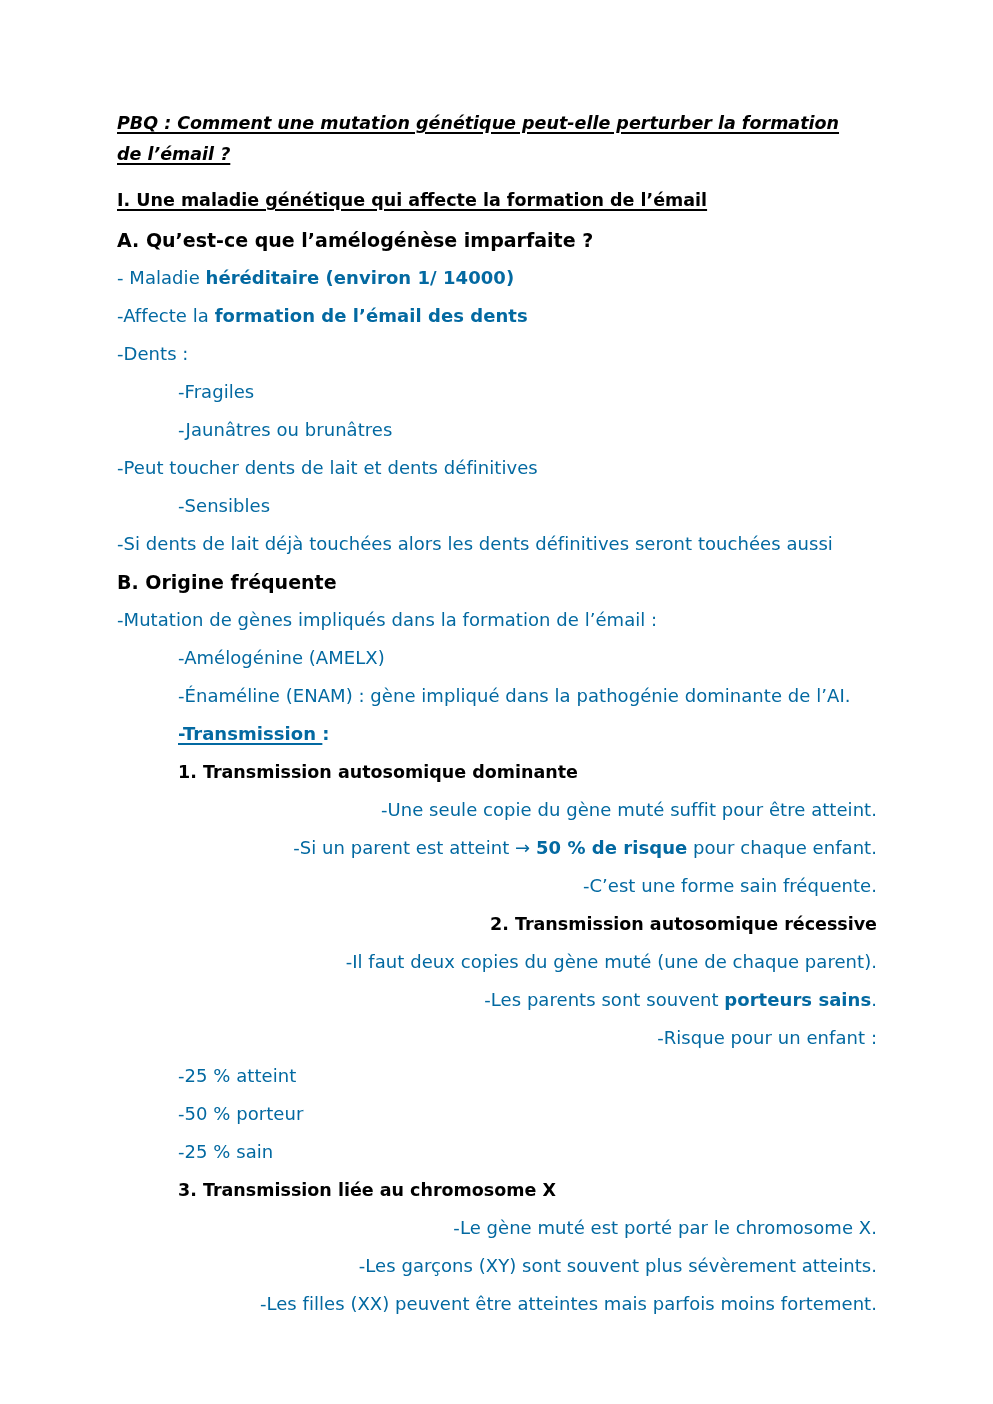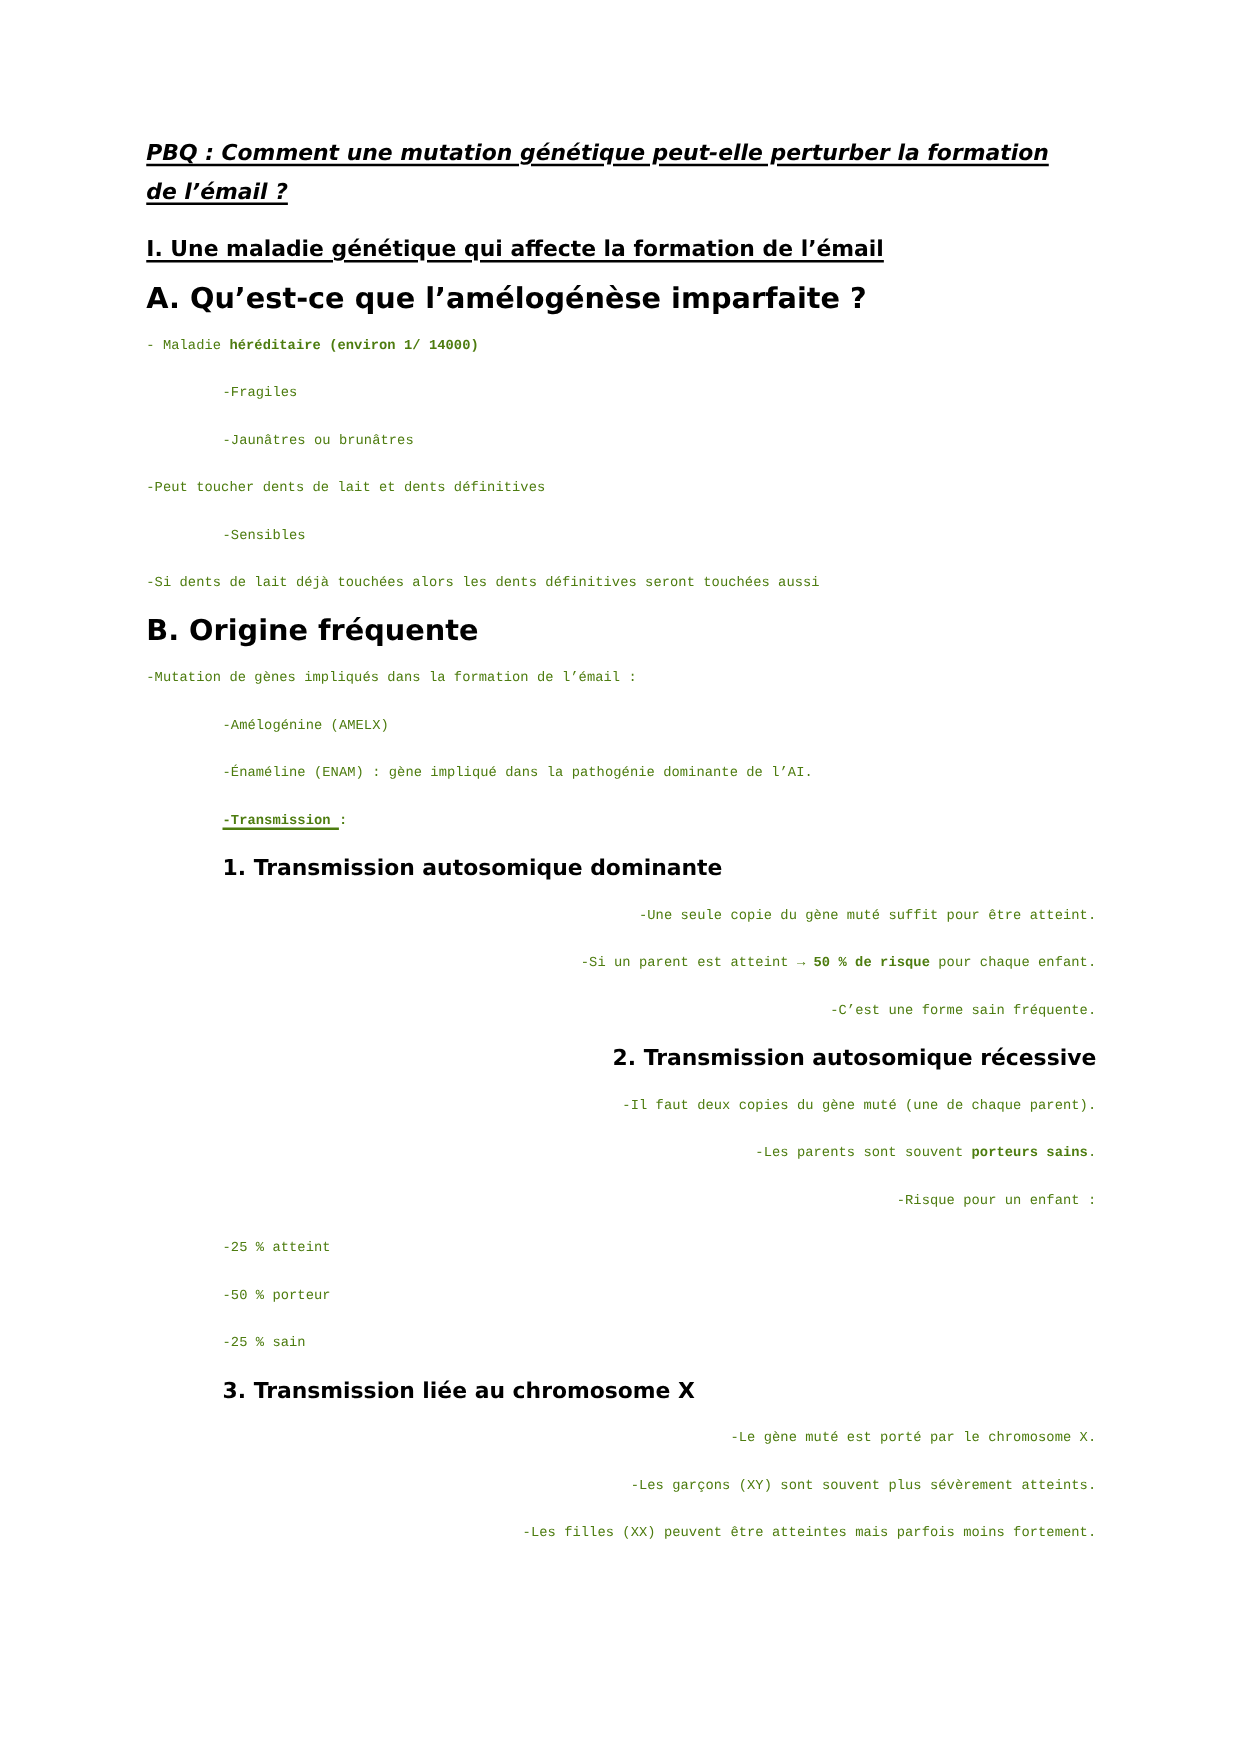--- a/index.html
+++ b/index.html
@@ -21,26 +21,25 @@
     box-sizing: border-box;
   }
   .content {
     position: absolute;
     left: 117px;
     top: 108px;
     width: 760px;
   }
   
   .line {
-    font-size: 11px;
+    font-size: 18px;
     line-height: 38px;
-    color: #4d7c0f;
+    color: #0369a1;
     white-space: pre-wrap;
     letter-spacing: 0.05px;
-    font-family: Liberation Mono, monospace;
   }
   
   .doc-title {
     font-size: 17.5px;
     font-weight: bold;
     font-style: italic;
     line-height: 31px;
     margin-bottom: 11px;
   }
   .doc-title .u {
@@ -54,21 +53,21 @@
     font-weight: bold;
     line-height: 38px;
     text-decoration: underline;
     text-underline-offset: 3px;
     text-decoration-thickness: 1.6px;
     display: inline-block;
   }
   .h-roman-wrap { line-height: 38px; margin-bottom: 1px; }
   
   .h-letter {
-    font-size: 23px;
+    font-size: 19px;
     font-weight: bold;
     line-height: 38px;
   }
   
   .h-num {
     font-size: 17.5px;
     font-weight: bold;
     line-height: 38px;
   }
   
@@ -94,21 +93,23 @@
     </div>
 
     <div class="h-roman-wrap">
       <span class="h-roman">I. Une maladie génétique qui affecte la formation de l’émail</span>
     </div>
 
     <div class="h-letter">A. Qu’est-ce que l’amélogénèse imparfaite ?</div>
 
     <div class="line ind-0"><span>- Maladie </span><b>héréditaire (environ 1/ 14000)</b></div>
 
+    <div class="line ind-0"><span>-Affecte la </span><b>formation de l’émail des dents</b></div>
 
+    <div class="line ind-0">-Dents :</div>
 
     <div class="line ind-b">-Fragiles</div>
     <div class="line ind-b">-Jaunâtres ou brunâtres</div>
     <div class="line ind-0">-Peut toucher dents de lait et dents définitives</div>
 
     <div class="line ind-b">-Sensibles</div>
     <div class="line ind-0">-Si dents de lait déjà touchées alors les dents définitives seront touchées aussi</div>
 
     <div class="h-letter">B. Origine fréquente</div>
 

